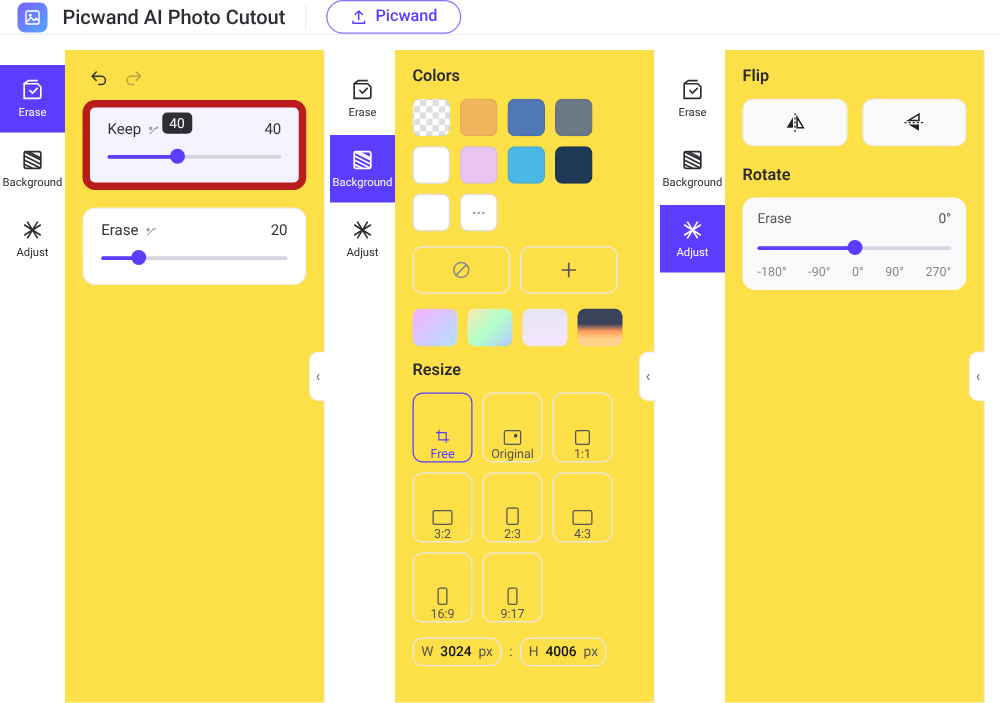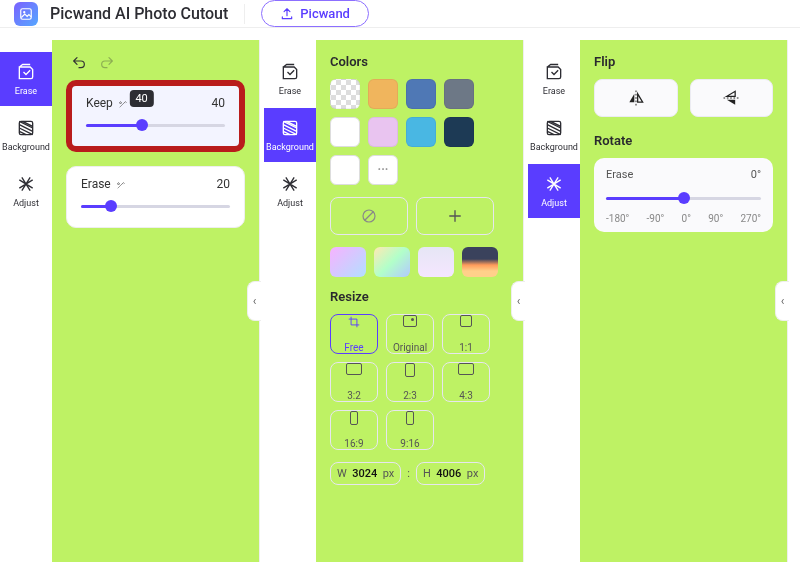--- a/index.html
+++ b/index.html
@@ -22,21 +22,21 @@
   .c3 { left: 528px; width: 260px; }
 
   .tabstrip { width: 52px; background:#fff; display:flex; flex-direction:column; align-items:center; padding-top:12px; gap:2px; }
   .tab { width:52px; height:54px; display:flex; flex-direction:column; align-items:center; justify-content:center; gap:4px; color:#2d2d33; cursor:pointer; border-radius:0; }
   .tab .ico { width:20px; height:20px; display:flex; align-items:center; justify-content:center; }
   .tab .lbl { font-size: 9px; }
   .tab.active { background:#5a3dff; color:#fff; }
   .tab.active svg { stroke:#fff; fill:none; }
   .tab svg { stroke:#2d2d33; fill:none; stroke-width:1.6; }
 
-  .panel { flex:1; padding: 12px 14px 8px 14px; border-right:1px solid #eee; overflow:hidden; position:relative; background:#bef264;}
+  .panel { flex:1; padding: 12px 14px 8px 14px; border-right:1px solid #eee; overflow:hidden; position:relative; background:#fde047;}
   .panel h3 { font-size: 13px; font-weight:600; margin: 2px 0 10px 0; color:#2a2a2e;}
   .undo-row { display:flex; gap:10px; margin: 2px 0 8px 4px; }
   .undo-row span { cursor:pointer; width:18px; height:18px; display:flex;align-items:center;justify-content:center; }
 
   .slider-card { border:6px solid #b91c1c; background:#f3f4ff; border-radius:10px; padding:10px 14px 14px; margin-bottom:14px; position:relative;}
   .slider-card.plain { background:#fff; border:1px solid #eee; }
   .srow { display:flex; justify-content:space-between; align-items:center; font-size:12px; margin-bottom:8px; color:#333;}
   .slider { position:relative; height:14px; }
   .track { position:absolute; left:0; right:0; top:6px; height:3px; background:#d6d6e3; border-radius:2px; }
   .track-fill { position:absolute; left:0; top:6px; height:3px; background:#5a3dff; border-radius:2px; }
@@ -50,21 +50,21 @@
   .sw.checker { background-image: linear-gradient(45deg,#ddd 25%,transparent 25%),linear-gradient(-45deg,#ddd 25%,transparent 25%),linear-gradient(45deg,transparent 75%,#ddd 75%),linear-gradient(-45deg,transparent 75%,#ddd 75%); background-size:10px 10px; background-position:0 0,0 5px,5px -5px,-5px 0; background-color:#fff;}
   .sw.more { display:flex;align-items:center;justify-content:center;color:#999; font-weight:bold;}
   .imgopt { width:78px; height:38px; border:1px solid #e6e6ef; border-radius:8px; display:flex;align-items:center;justify-content:center; cursor:pointer; color:#777;}
   .thumbimg { width:36px; height:30px; border-radius:6px; }
   .tg1{background:linear-gradient(135deg,#f7b2ff,#b2dfff);}
   .tg2{background:linear-gradient(135deg,#ffe9b2,#b2ffc9,#b2c9ff);}
   .tg3{background:linear-gradient(180deg,#e6e6f5,#f5e6ff);}
   .tg4{background:linear-gradient(180deg,#3a425c 40%,#ff9b5a 60%,#ffd08a 80%);}
 
   .resize-grid { display:grid; grid-template-columns: repeat(3, 48px); gap:8px; }
-  .ropt { height:40px; border:1px solid #e6e6ef; border-radius:8px; display:flex; flex-direction:column; align-items:center; justify-content:space-between; gap:2px; font-size:10px; color:#555; cursor:pointer;}
+  .ropt { height:56px; border:1px solid #e6e6ef; border-radius:8px; display:flex; flex-direction:column; align-items:center; justify-content:flex-end; gap:2px; font-size:10px; color:#555; cursor:pointer;}
   .ropt.active { border-color:#5a3dff; color:#5a3dff;}
   .ropt .ric { width:16px;height:12px;border:1.3px solid currentColor; border-radius:2px;}
   .ropt .ric.v { width:10px; height:14px;}
   .ropt .ric.sq{ width:12px;height:12px;}
   .ropt .rimgic { width:14px;height:12px; position:relative; border:1.2px solid currentColor;border-radius:2px;}
   .ropt .rimgic::after{content:"";position:absolute;right:2px;top:2px;width:3px;height:3px;border-radius:50%;background:currentColor;}
   .ropt .crop { width:14px;height:14px; position:relative;}
 
   .dim-row { display:flex; align-items:center; gap:6px; margin-top:12px; font-size:11px; color:#555;}
   .dimbox { border:1px solid #e6e6ef; border-radius:8px; padding:4px 6px; display:flex; align-items:center; gap:4px; font-size:11px;}
@@ -277,21 +277,21 @@
       <div class="ropt">
             <span class="ric"></span>
             <span>4:3</span>
           </div>
       <div class="ropt">
             <span class="ric v" style="width:8px;height:14px"></span>
             <span>16:9</span>
           </div>
       <div class="ropt">
             <span class="ric v" style="width:8px;height:14px"></span>
-            <span>9:16</span>
+            <span>9:17</span>
           </div>
     </div>
 
     <div class="dim-row">
       <div class="dimbox">
             <span>W</span>
             <span class="v">3024</span>
             <span>px</span>
           </div>
       <span>:</span>

